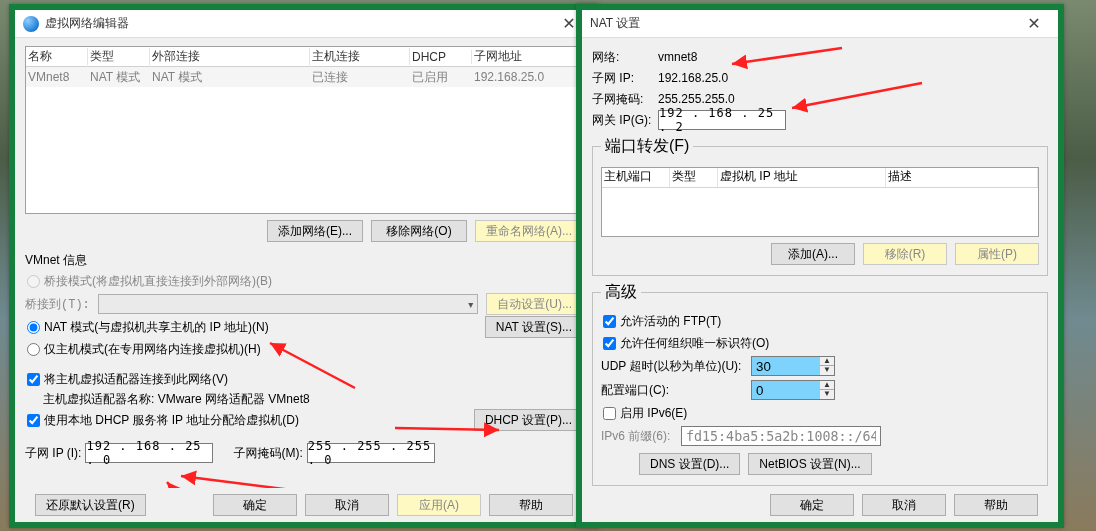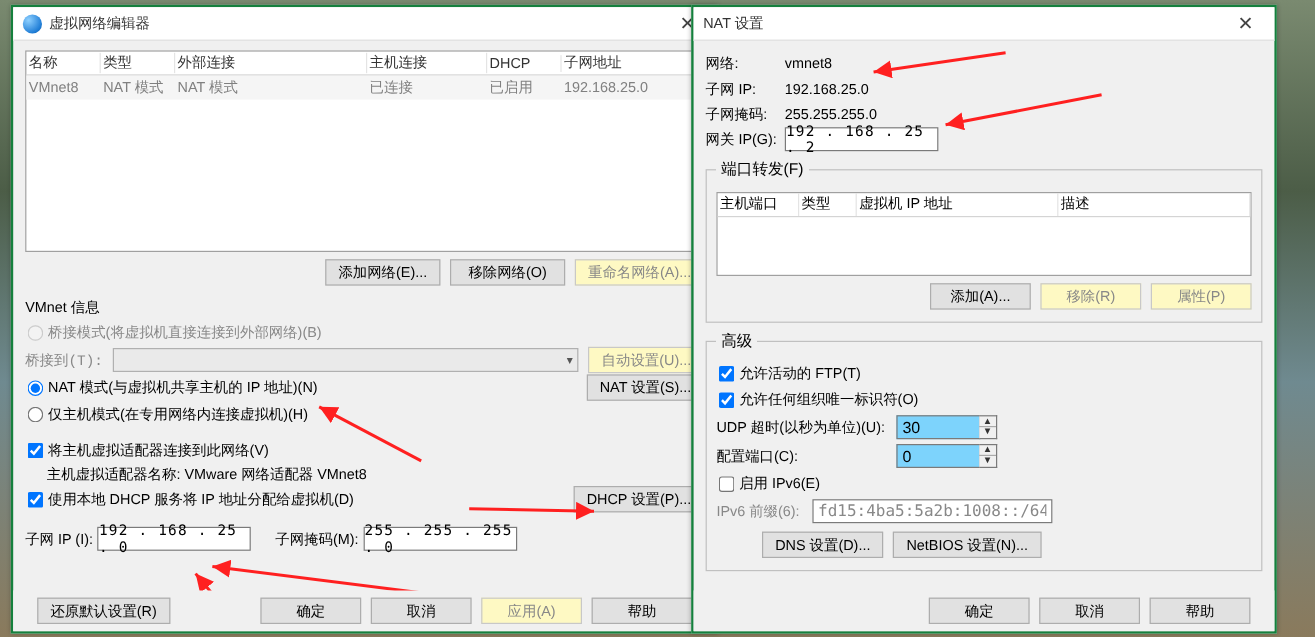--- a/index.html
+++ b/index.html
@@ -10,21 +10,21 @@
     color: #000;
     background: linear-gradient(180deg, #7a8a70 0%, #4c5d47 30%, #6f8a90 60%, #8a7a5c 100%);
     width: 1096px;
     height: 531px;
     position: relative;
     overflow: hidden;
   }
   .dialog {
     position: absolute;
     background: #f0f0f0;
-    border: 2px solid #15803d;
+    border: 6px solid #15803d;
     box-shadow: 0 0 4px rgba(0,0,0,.3);
     display: flex;
     flex-direction: column;
   }
   .dlg-left { left: 9px; top: 4px; width: 590px; height: 524px; }
   .dlg-right { left: 576px; top: 4px; width: 488px; height: 524px; }
   .titlebar {
     height: 28px;
     display: flex;
     align-items: center;
@@ -77,21 +77,21 @@
     display:flex;align-items:center;justify-content:flex-end;padding-right:4px;color:#666;
   }
   .dropdown::after{content:"▾";font-size:10px;color:#555;}
   .ipbox{
     width:128px;height:20px;background:#fff;border:1px solid #7a7a7a;
     display:flex;align-items:center;justify-content:center;
     font-family:Consolas,monospace;letter-spacing:1px;
   }
   .chk{margin:0 4px 0 0;}
   fieldset{border:1px solid #c0c0c0;margin:6px 0;padding:6px 8px 10px 8px;}
-  legend{font-size:13px;padding:0 4px;}
+  legend{font-size:16px;padding:0 4px;}
   .kv{display:flex;align-items:center;height:20px;margin:1px 0;}
   .kv .k{width:66px;}
   .kv .v{}
   .nat-list{
     background:#fff;border:1px solid #a0a0a0;height:70px;margin-top:4px;
   }
   .nat-head{display:flex;height:20px;border-bottom:1px solid #d4d4d4;}
   .nat-head .cell{border-right:1px solid #e4e4e4;}
   .nc1{width:68px;} .nc2{width:48px;} .nc3{width:168px;} .nc4{flex:1;}
   .spin{

